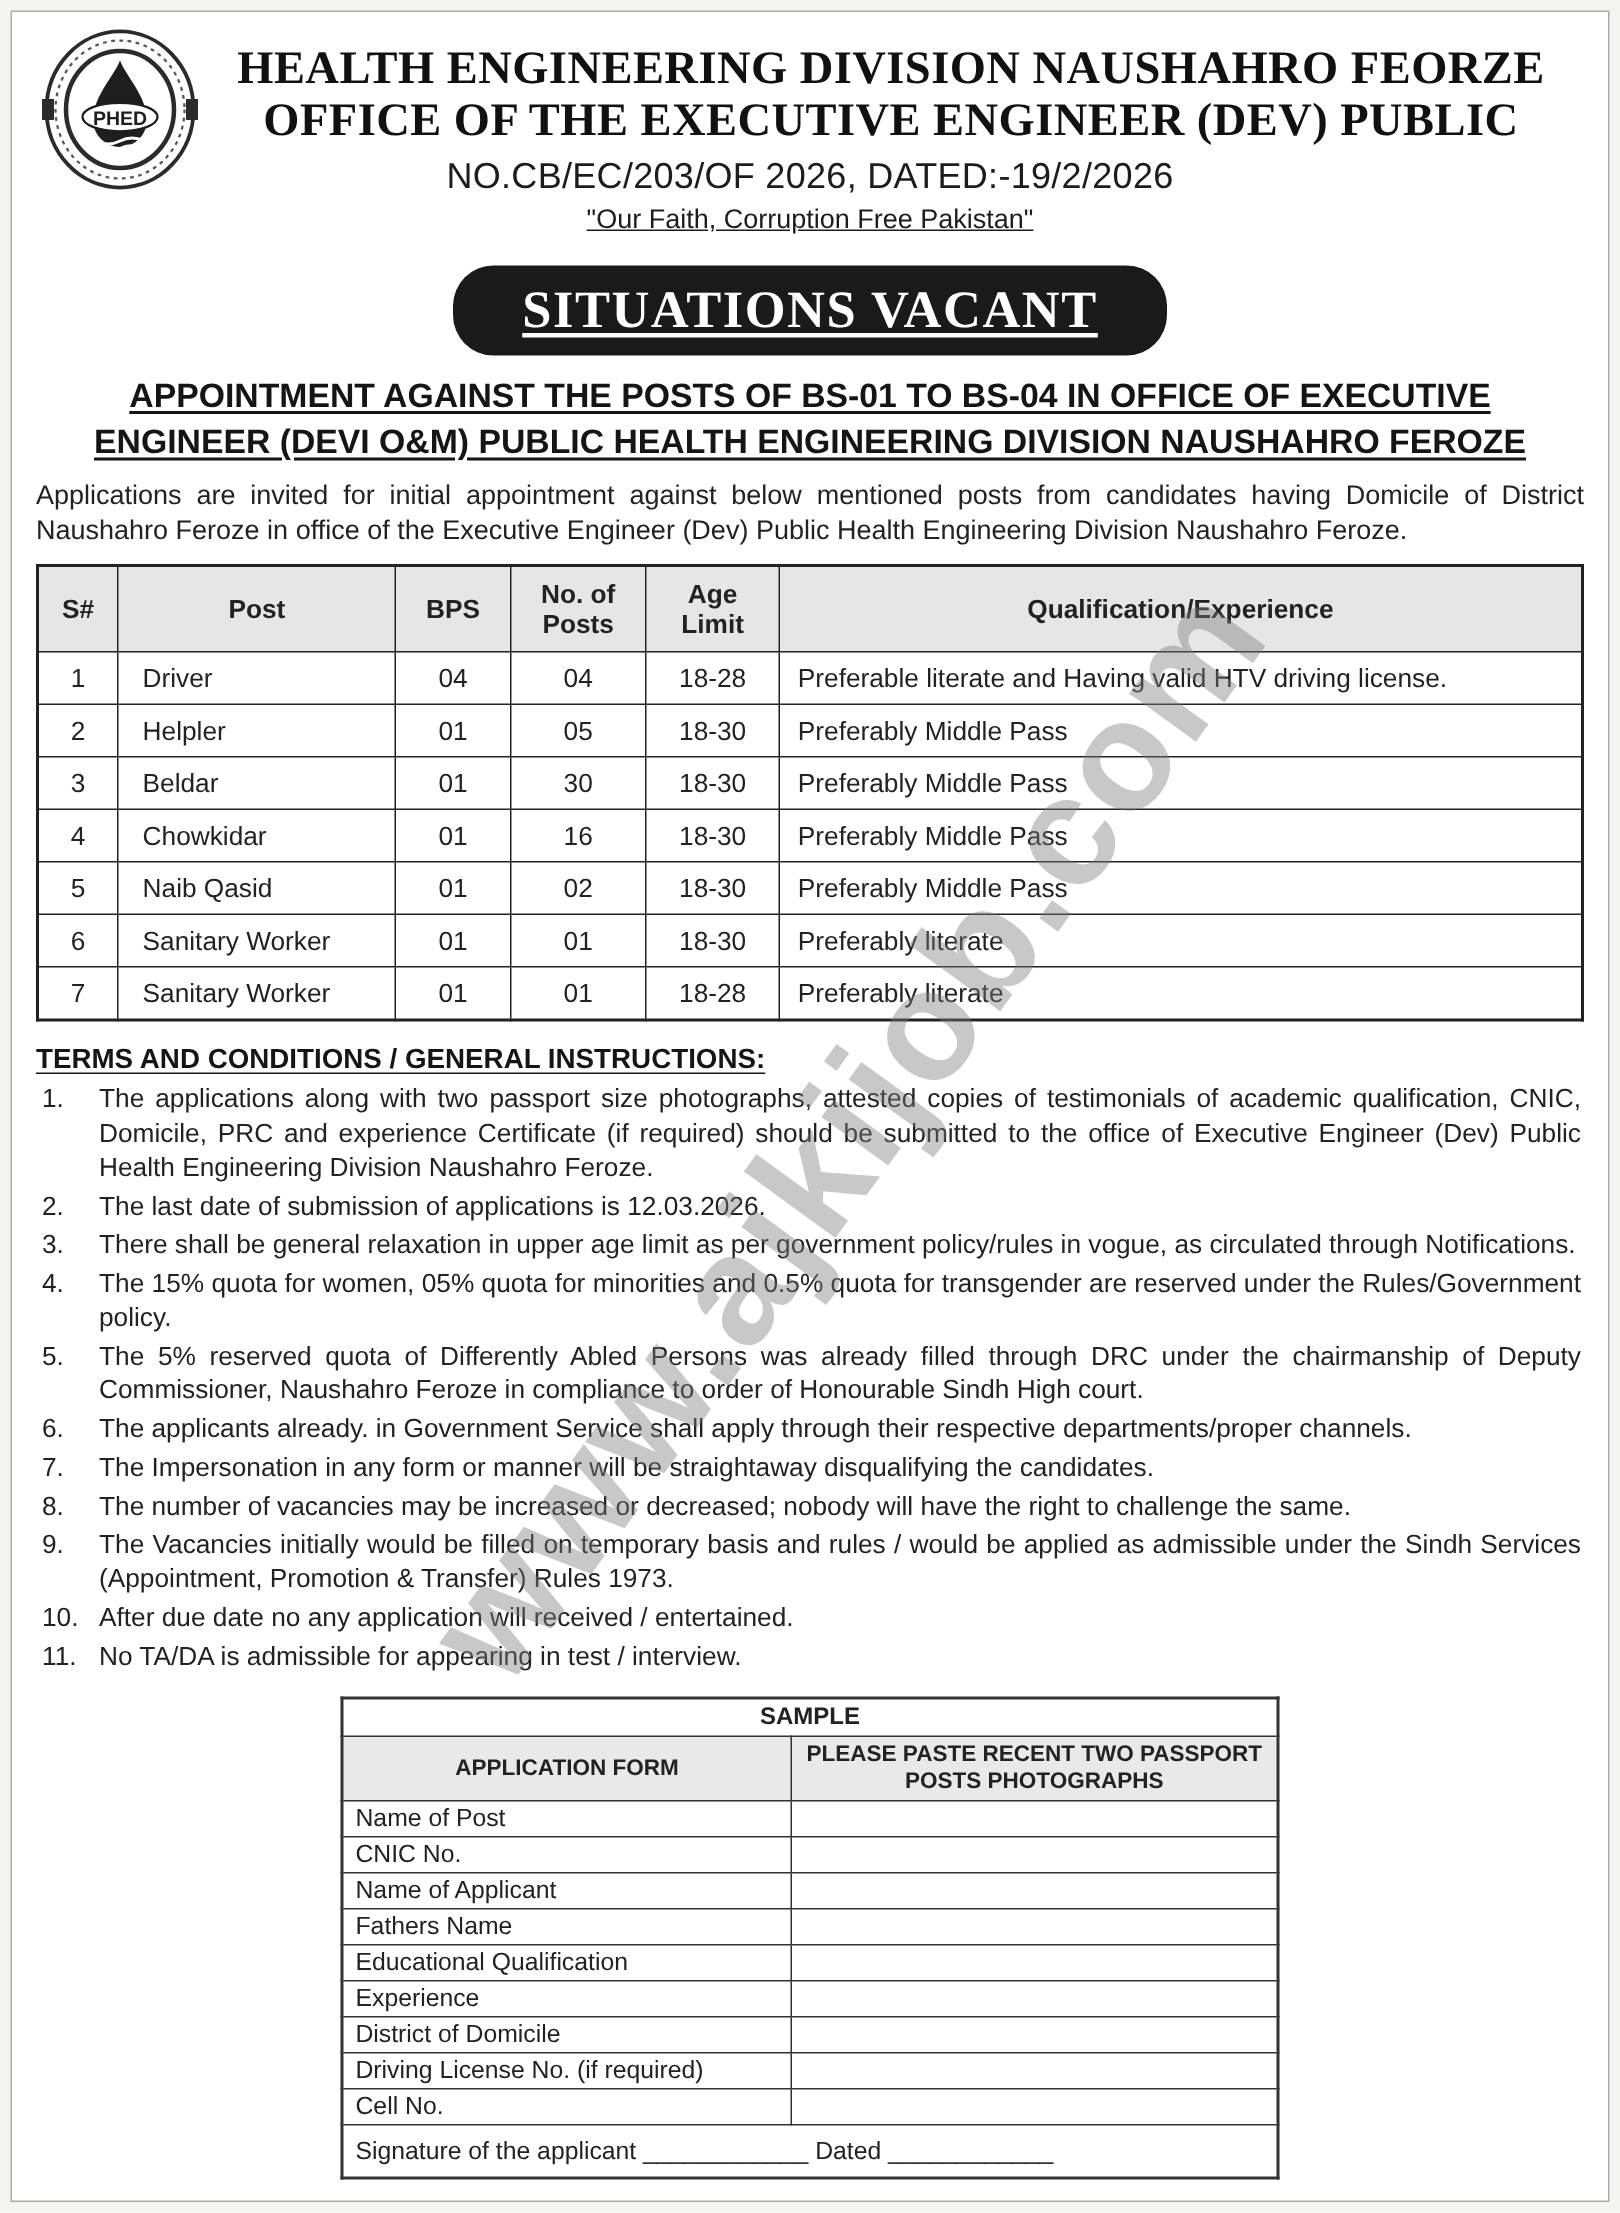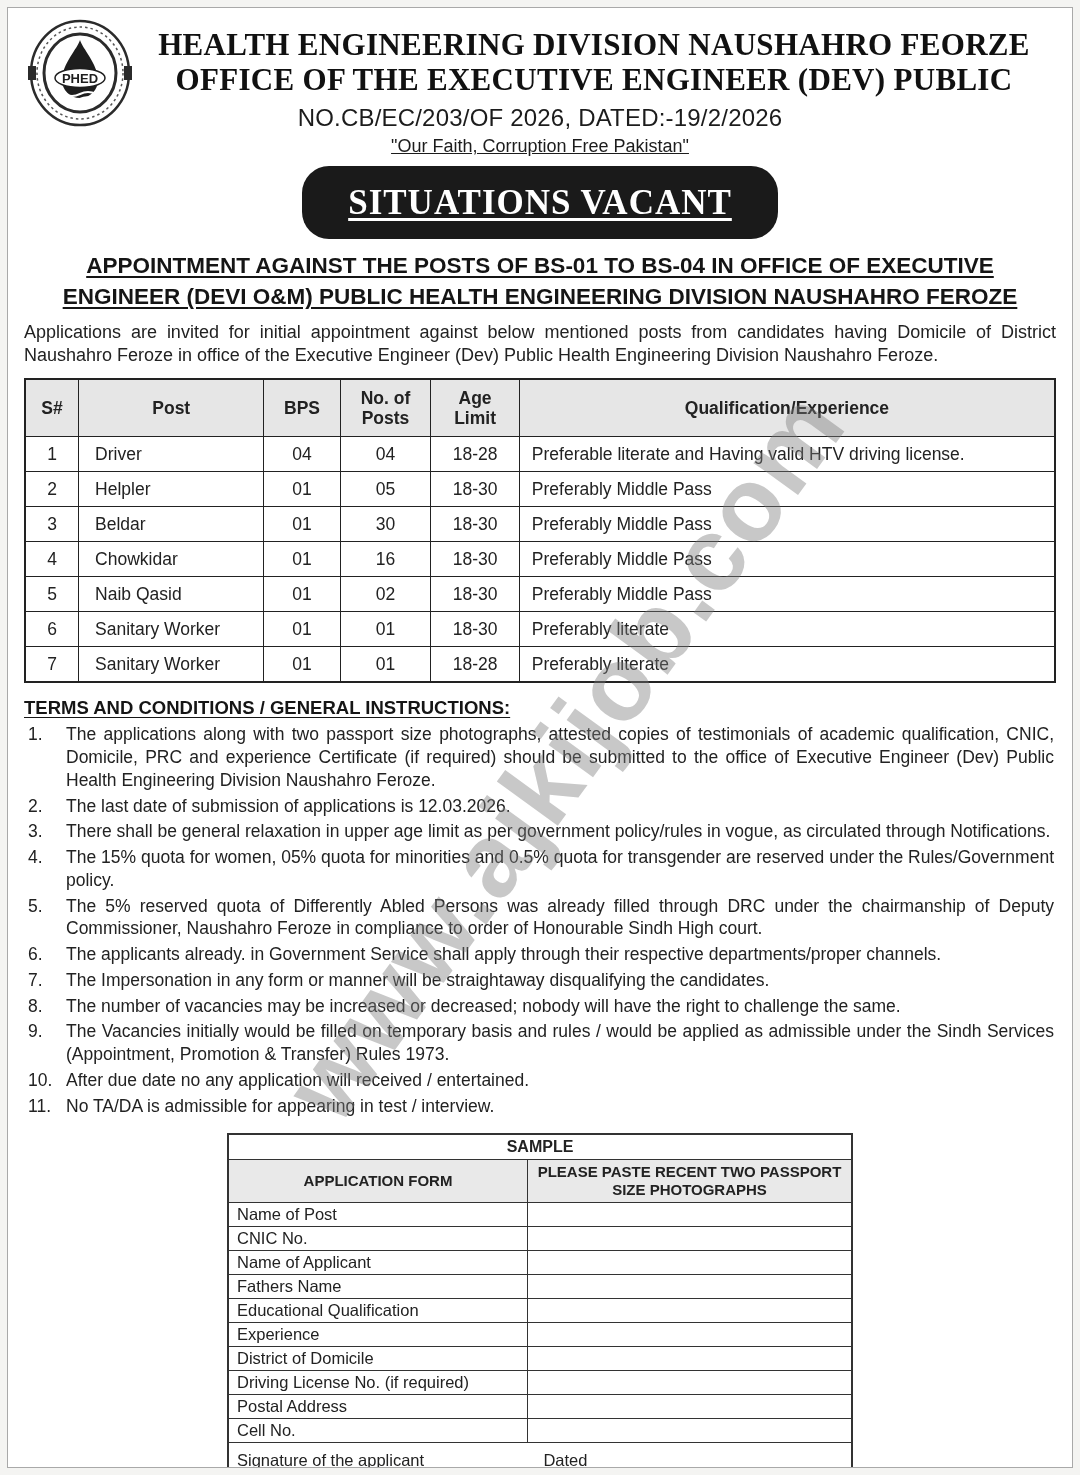--- a/index.html
+++ b/index.html
@@ -17,21 +17,21 @@
   .header{position:relative;padding-top:12px;}
   .logo{position:absolute;left:20px;top:10px;width:104px;height:110px;}
   .title-block{
     margin:8px 30px 0 138px;text-align:center;
     font-family:"Liberation Serif",serif;font-weight:bold;
     font-size:31px;line-height:1.12;letter-spacing:.3px;color:#111;
   }
   .ref-line{text-align:center;margin-top:7px;font-size:24px;letter-spacing:.2px;}
   .motto{text-align:center;margin-top:4px;font-size:18px;text-decoration:underline;}
   .banner{
-    width:476px;height:73px;margin:9px auto 0;background:#1a1a1a;
+    width:476px;height:60px;margin:20px auto 0;background:#1a1a1a;
     border-radius:27px;display:flex;align-items:center;justify-content:center;
   }
   .banner span{
     color:#fff;font-family:"Liberation Serif",serif;font-weight:bold;
     font-size:35px;letter-spacing:1px;text-decoration:underline;
     text-underline-offset:4px;
   }
   
   .appt-heading{
     margin:12px 36px 0;text-align:center;font-weight:bold;font-size:22.5px;
@@ -263,21 +263,21 @@
       </div>
     </div>
 
   <table class="sample-table">
     <thead>
       <tr>
         <th class="sample-title" colspan="2">SAMPLE</th>
       </tr>
       <tr>
         <th class="sample-col-h" style="width:48%">APPLICATION FORM</th>
-        <th class="sample-col-h" style="width:52%">PLEASE PASTE RECENT TWO PASSPORT SIZE PHOTOGRAPHS</th>
+        <th class="sample-col-h" style="width:52%">PLEASE PASTE RECENT TWO PASSPORT POSTS PHOTOGRAPHS</th>
       </tr>
     </thead>
     <tbody>
 
         <tr>
           <td class="lbl">Name of Post</td>
           <td class="blank"></td>
         </tr>
 
         <tr>
@@ -309,24 +309,20 @@
         <tr>
           <td class="lbl">District of Domicile</td>
           <td class="blank"></td>
         </tr>
 
         <tr>
           <td class="lbl">Driving License No. (if required)</td>
           <td class="blank"></td>
         </tr>
 
-        <tr>
-          <td class="lbl">Postal Address</td>
-          <td class="blank"></td>
-        </tr>
 
         <tr>
           <td class="lbl">Cell No.</td>
           <td class="blank"></td>
         </tr>
       </tbody>
     <tfoot>
       <tr>
         <td class="sig-row" colspan="2">Signature of the applicant ____________ Dated ____________</td>
       </tr>

